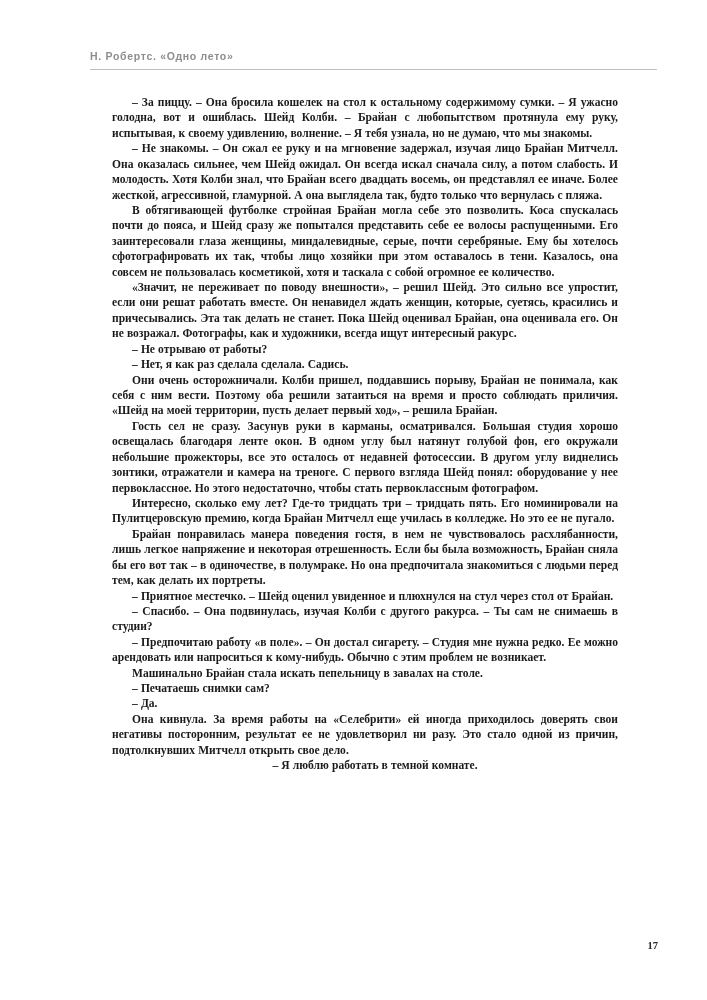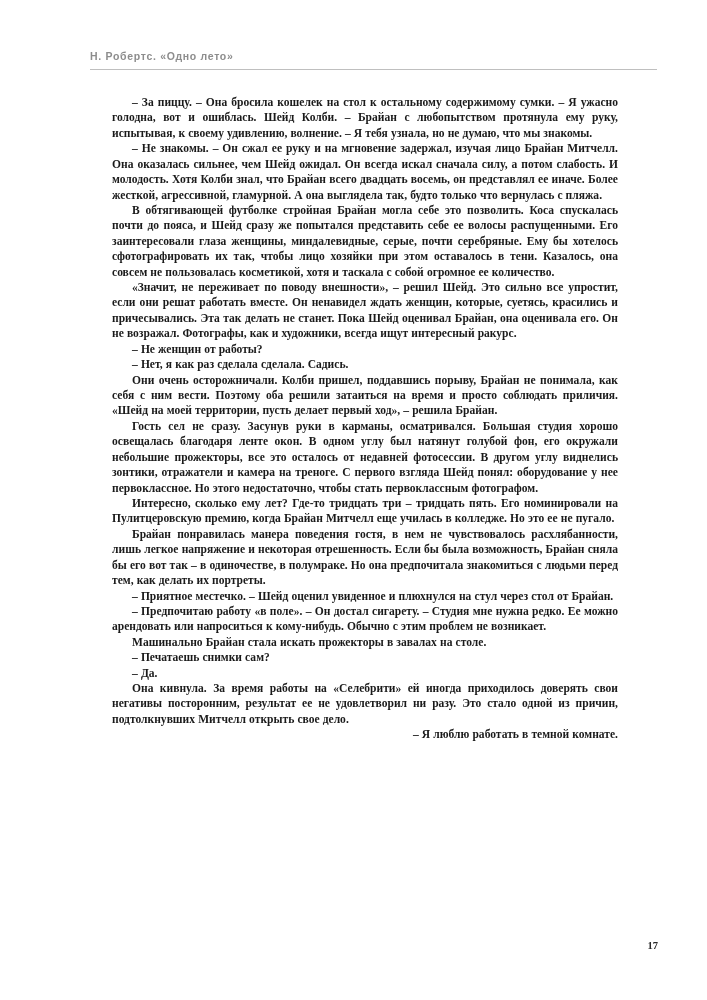--- a/index.html
+++ b/index.html
@@ -58,21 +58,21 @@
     line-height: 15.42px;
     color: #1a1a1a;
     text-align: justify;
     text-justify: inter-word;
     text-indent: 20px;
     hyphens: auto;
     -webkit-hyphens: auto;
     word-spacing: 0.02em;
   }
   p.para:last-child {
-    text-align: right;
+    text-align: center;
   }
   .folio {
     position: absolute;
     left: 612px;
     top: 928px;
     width: 46px;
     text-align: right;
     font-size: 10.5px;
     color: #2a2a2a;
     font-family: "Liberation Serif", "DejaVu Serif", serif;
@@ -87,29 +87,30 @@
     <div class="running-head-text">Н.  Робертс.  «Одно лето»</div>
   </div>
 
   <div class="head-rule"></div>
 
   <div class="body-block">
     <p class="para">– За пиццу. – Она бросила кошелек на стол к остальному содержимому сумки. – Я ужасно голодна, вот и ошиблась. Шейд Колби. – Брайан с любопытством протянула ему руку, испытывая, к своему удивлению, волнение. – Я тебя узнала, но не думаю, что мы знакомы.</p>
     <p class="para">– Не знакомы. – Он сжал ее руку и на мгновение задержал, изучая лицо Брайан Митчелл. Она оказалась сильнее, чем Шейд ожидал. Он всегда искал сначала силу, а потом слабость. И молодость. Хотя Колби знал, что Брайан всего двадцать восемь, он представлял ее иначе. Более жесткой, агрессивной, гламурной. А она выглядела так, будто только что вернулась с пляжа.</p>
     <p class="para">В обтягивающей футболке стройная Брайан могла себе это позволить. Коса спускалась почти до пояса, и Шейд сразу же попытался представить себе ее волосы распущенными. Его заинтересовали глаза женщины, миндалевидные, серые, почти серебряные. Ему бы хотелось сфотографировать их так, чтобы лицо хозяйки при этом оставалось в тени. Казалось, она совсем не пользовалась косметикой, хотя и таскала с собой огромное ее количество.</p>
     <p class="para">«Значит, не переживает по поводу внешности», – решил Шейд. Это сильно все упростит, если они решат работать вместе. Он ненавидел ждать женщин, которые, суетясь, красились и причесывались. Эта так делать не станет. Пока Шейд оценивал Брайан, она оценивала его. Он не возражал. Фотографы, как и художники, всегда ищут интересный ракурс.</p>
-    <p class="para">– Не женщин от работы?</p>
+    <p class="para">– Не отрываю от работы?</p>
     <p class="para">– Нет, я как раз сделала сделала. Садись.</p>
     <p class="para">Они очень осторожничали. Колби пришел, поддавшись порыву, Брайан не понимала, как себя с ним вести. Поэтому оба решили затаиться на время и просто соблюдать приличия. «Шейд на моей территории, пусть делает первый ход», – решила Брайан.</p>
     <p class="para">Гость сел не сразу. Засунув руки в карманы, осматривался. Большая студия хорошо освещалась благодаря ленте окон. В одном углу был натянут голубой фон, его окружали небольшие прожекторы, все это осталось от недавней фотосессии. В другом углу виднелись зонтики, отражатели и камера на треноге. С первого взгляда Шейд понял: оборудование у нее первоклассное. Но этого недостаточно, чтобы стать первоклассным фотографом.</p>
     <p class="para">Интересно, сколько ему лет? Где-то тридцать три – тридцать пять. Его номинировали на Пулитцеровскую премию, когда Брайан Митчелл еще училась в колледже. Но это ее не пугало.</p>
     <p class="para">Брайан понравилась манера поведения гостя, в нем не чувствовалось расхлябанности, лишь легкое напряжение и некоторая отрешенность. Если бы была возможность, Брайан сняла бы его вот так – в одиночестве, в полумраке. Но она предпочитала знакомиться с людьми перед тем, как делать их портреты.</p>
     <p class="para">– Приятное местечко. – Шейд оценил увиденное и плюхнулся на стул через стол от Брайан.</p>
+    <p class="para">– Спасибо. – Она подвинулась, изучая Колби с другого ракурса. – Ты сам не снимаешь в студии?</p>
     <p class="para">– Предпочитаю работу «в поле». – Он достал сигарету. – Студия мне нужна редко. Ее можно арендовать или напроситься к кому-нибудь. Обычно с этим проблем не возникает.</p>
-    <p class="para">Машинально Брайан стала искать прожекторы в завалах на столе.</p>
+    <p class="para">Машинально Брайан стала искать пепельницу в завалах на столе.</p>
     <p class="para">– Печатаешь снимки сам?</p>
     <p class="para">– Да.</p>
     <p class="para">Она кивнула. За время работы на «Селебрити» ей иногда приходилось доверять свои негативы посторонним, результат ее не удовлетворил ни разу. Это стало одной из причин, подтолкнувших Митчелл открыть свое дело.</p>
     <p class="para">– Я люблю работать в темной комнате.</p>
   </div>
 
   <div class="folio">17</div>
 
 </div>
 

